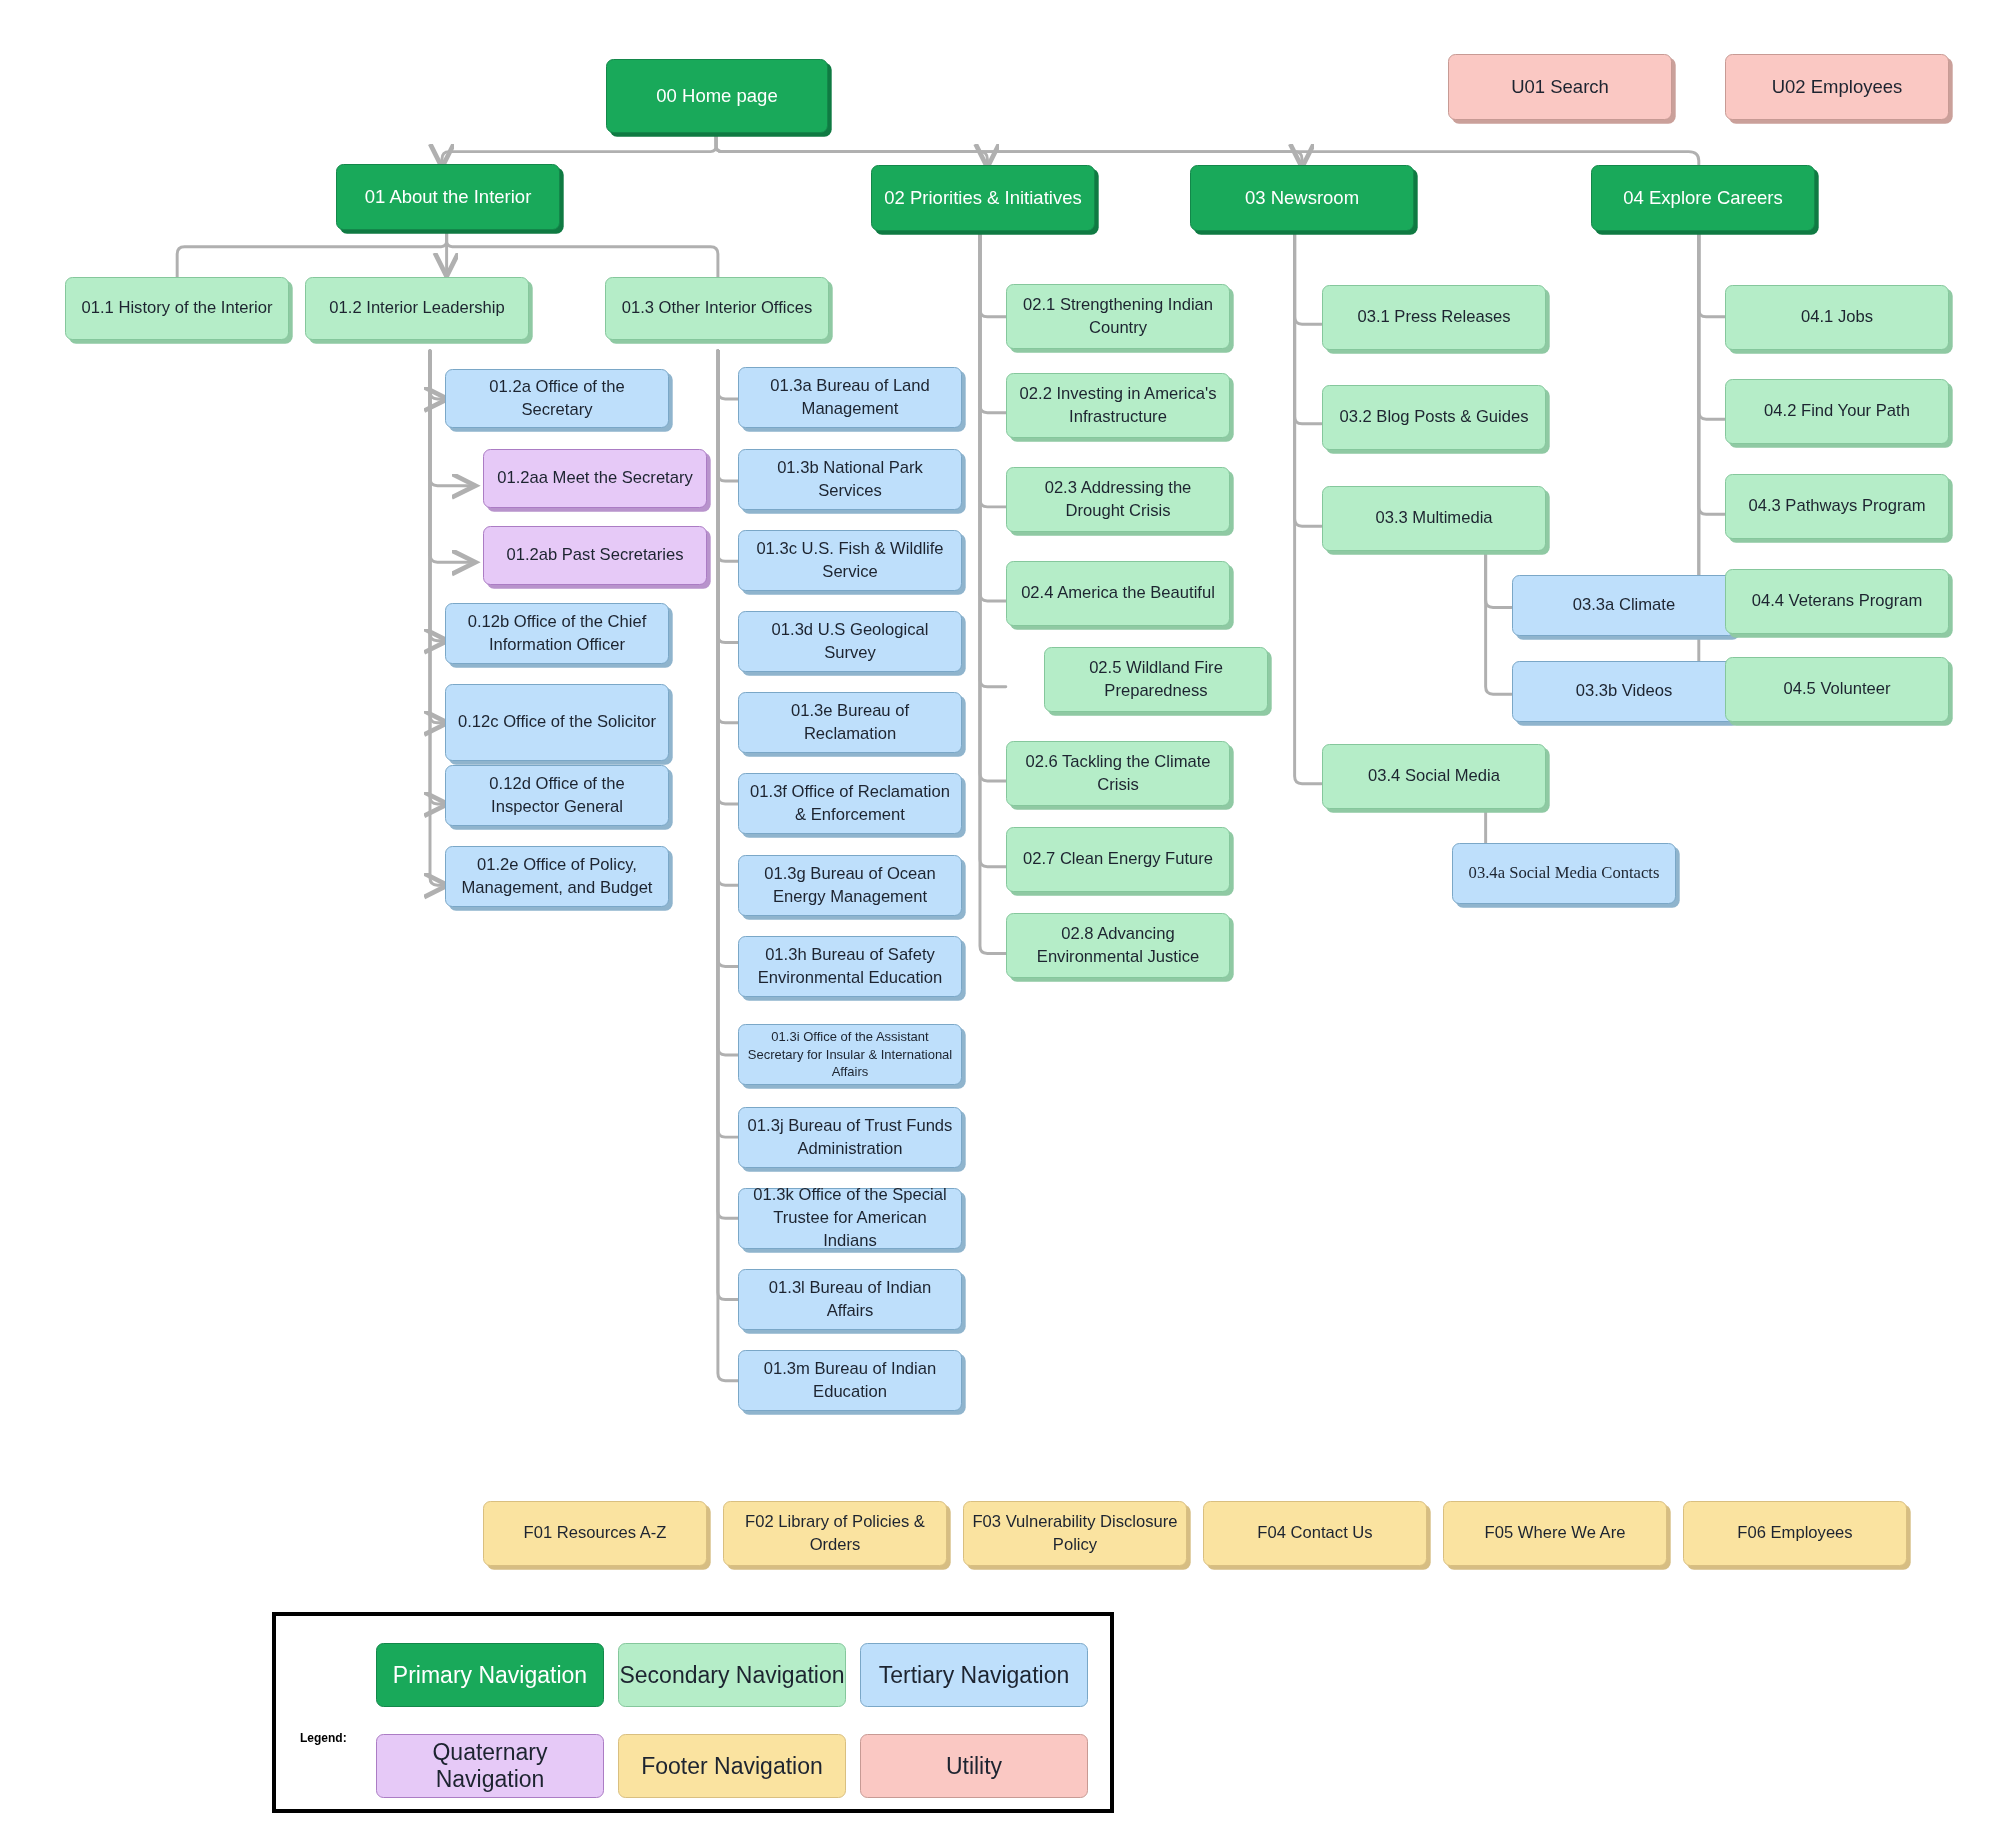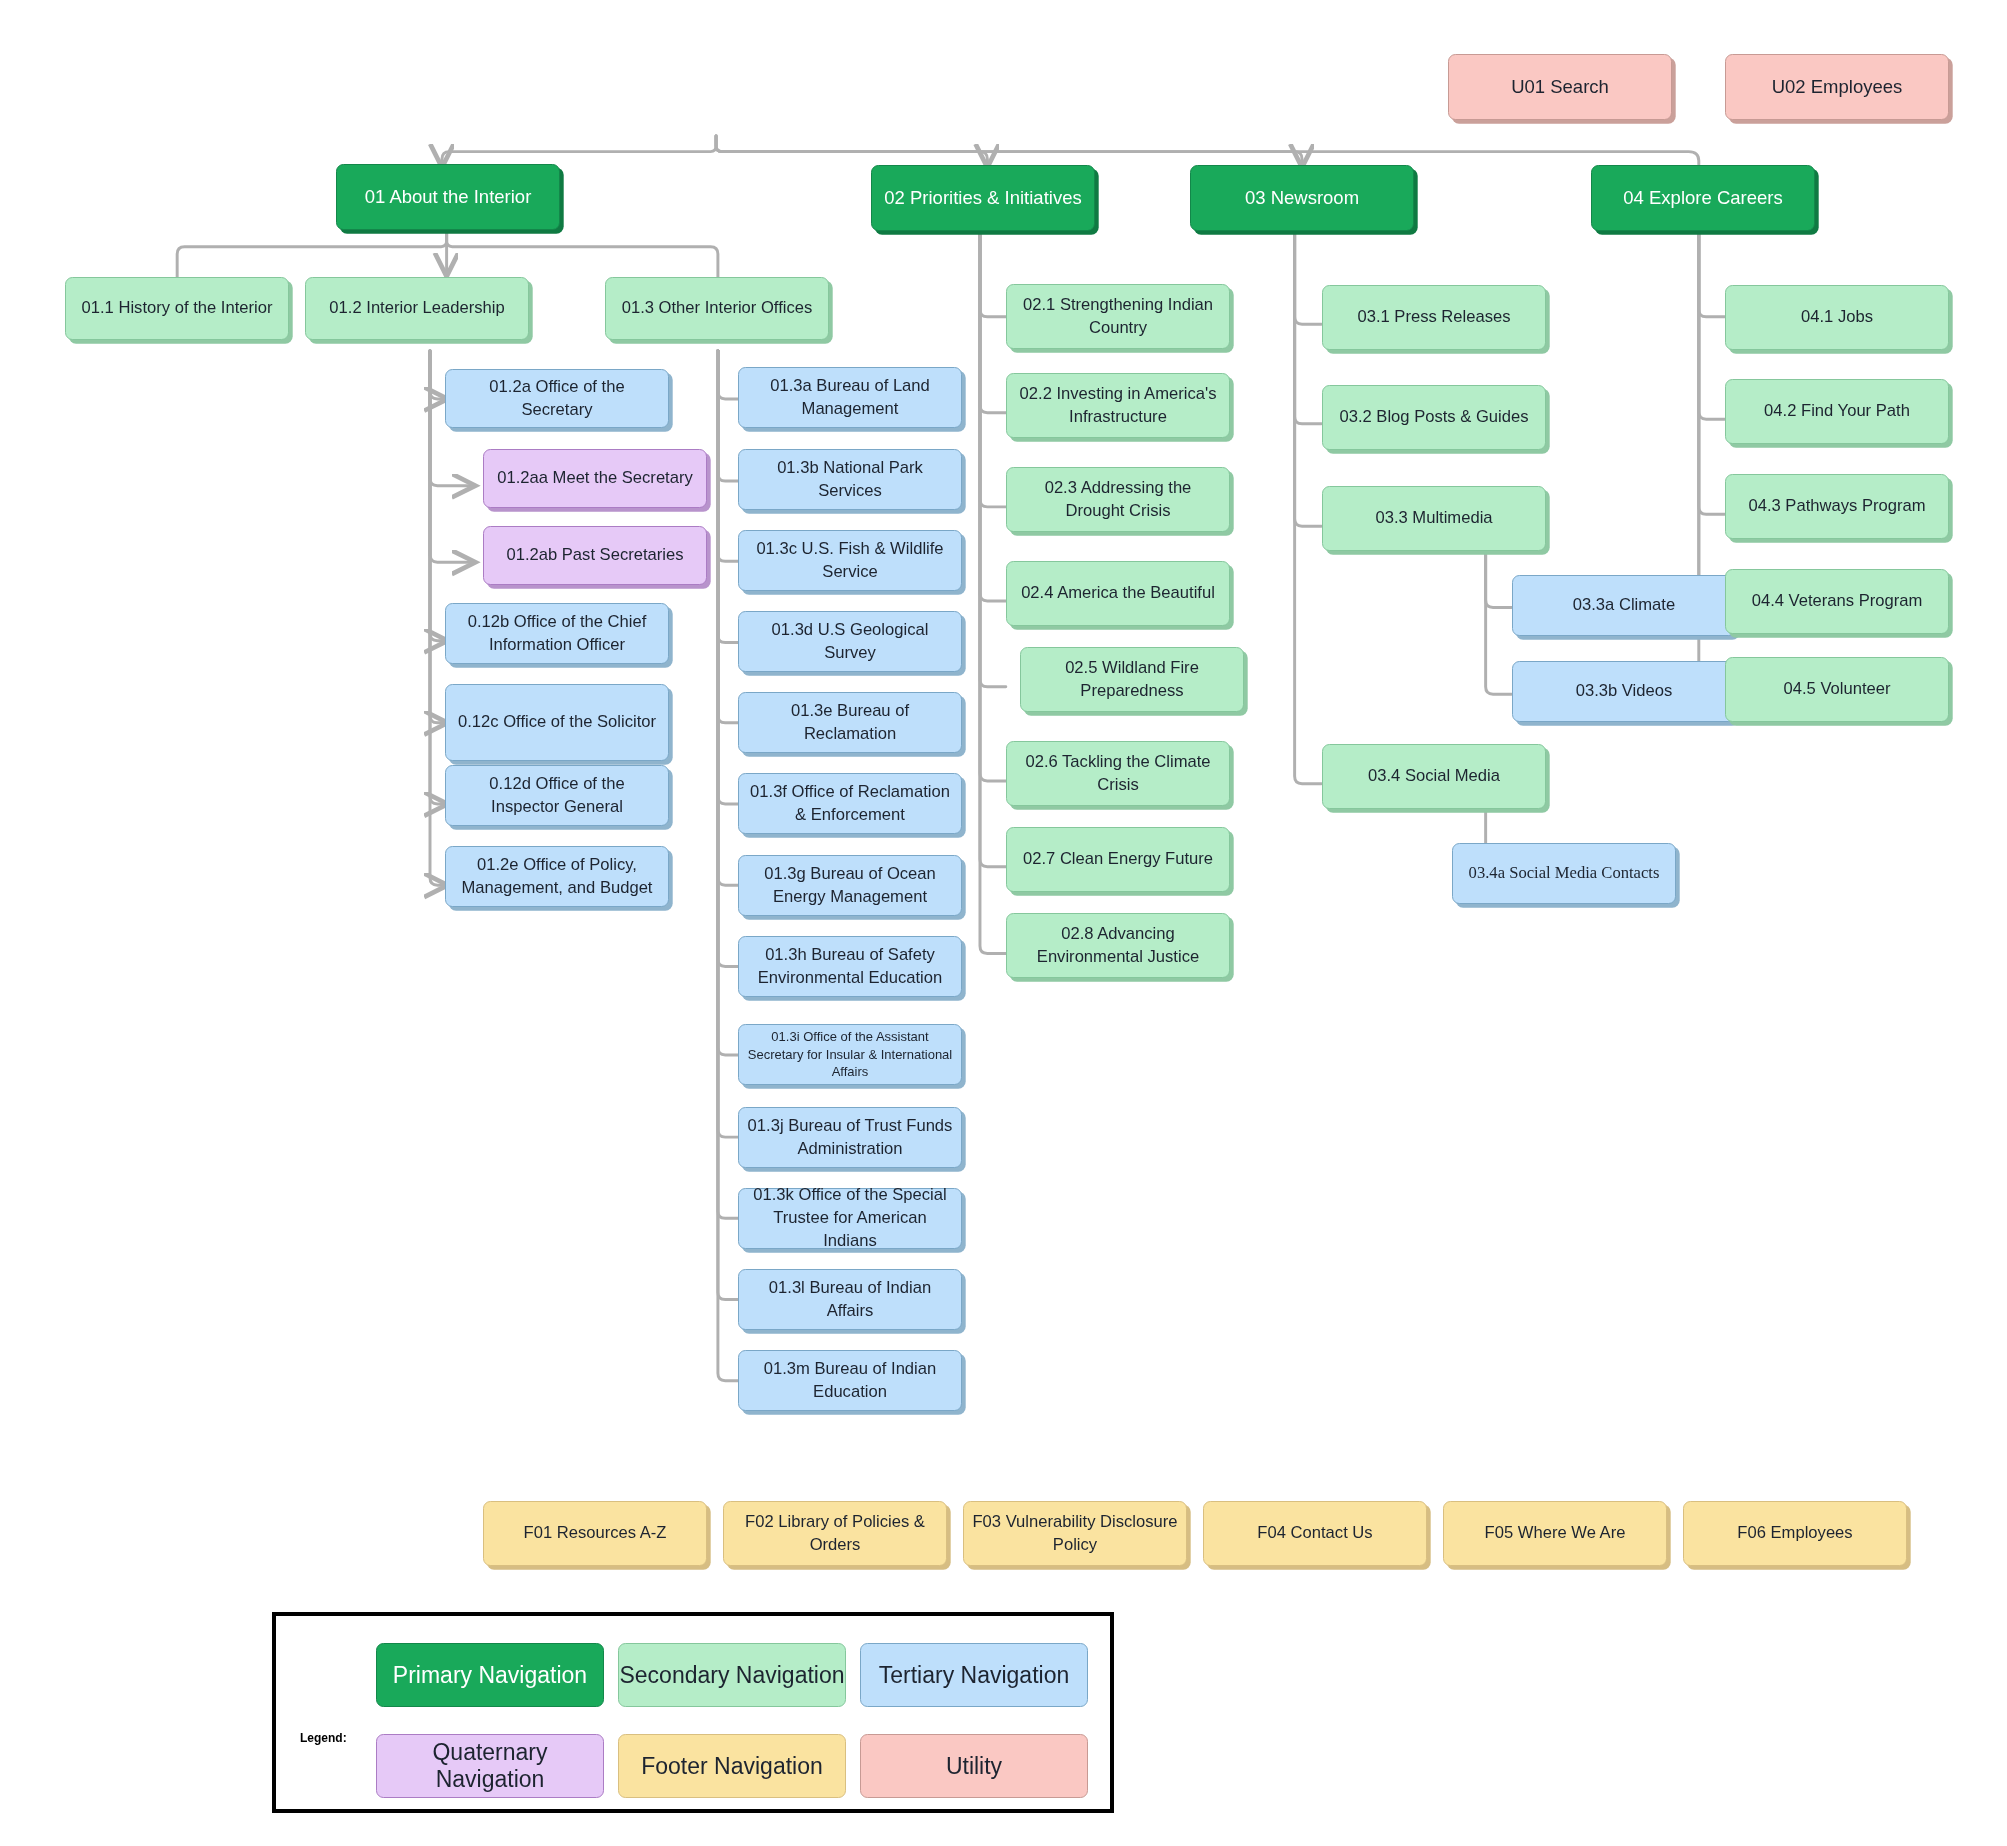--- a/index.html
+++ b/index.html
@@ -198,20 +198,21 @@
       <path d="M1610,870 L1610,940 Q1610,948 1618,948 L1638,948"></path>
 
       <path d="M1841,251 L1841,335 Q1841,343 1849,343 L1869,343"></path>
       <path d="M1841,251 L1841,446 Q1841,454 1849,454 L1869,454"></path>
       <path d="M1841,251 L1841,549 Q1841,557 1849,557 L1869,557"></path>
       <path d="M1841,251 L1841,651 Q1841,659 1849,659 L1869,659"></path>
       <path d="M1841,251 L1841,747 Q1841,755 1849,755 L1869,755"></path>
     </g>
   </svg>
 
+  <div class="node n-primary" style="left:606px;top:59px;width:222px;height:74px;">00 Home page</div>
 
   <div class="node n-utility" style="left:1448px;top:54px;width:224px;height:66px;">U01 Search</div>
   <div class="node n-utility" style="left:1725px;top:54px;width:224px;height:66px;">U02 Employees</div>
 
   <div class="node n-primary" style="left:336px;top:164px;width:224px;height:66px;">01 About the Interior</div>
   <div class="node n-primary" style="left:871px;top:165px;width:224px;height:66px;">02 Priorities &amp; Initiatives</div>
   <div class="node n-primary" style="left:1190px;top:165px;width:224px;height:66px;">03 Newsroom</div>
   <div class="node n-primary" style="left:1591px;top:165px;width:224px;height:66px;">04 Explore Careers</div>
 
   <div class="node n-secondary" style="left:65px;top:277px;width:224px;height:63px;">01.1 History of the Interior</div>
@@ -237,21 +238,21 @@
   <div class="node n-tertiary n-small" style="left:738px;top:1024px;width:224px;height:61px;">01.3i Office of the Assistant Secretary for Insular &amp; International Affairs</div>
   <div class="node n-tertiary" style="left:738px;top:1107px;width:224px;height:61px;">01.3j Bureau of Trust Funds Administration</div>
   <div class="node n-tertiary" style="left:738px;top:1188px;width:224px;height:61px;">01.3k Office of the Special Trustee for American Indians</div>
   <div class="node n-tertiary" style="left:738px;top:1269px;width:224px;height:61px;">01.3l Bureau of Indian Affairs</div>
   <div class="node n-tertiary" style="left:738px;top:1350px;width:224px;height:61px;">01.3m Bureau of Indian Education</div>
 
   <div class="node n-secondary" style="left:1006px;top:284px;width:224px;height:65px;">02.1 Strengthening Indian Country</div>
   <div class="node n-secondary" style="left:1006px;top:373px;width:224px;height:65px;">02.2 Investing in America's Infrastructure</div>
   <div class="node n-secondary" style="left:1006px;top:467px;width:224px;height:65px;">02.3 Addressing the Drought Crisis</div>
   <div class="node n-secondary" style="left:1006px;top:561px;width:224px;height:65px;">02.4 America the Beautiful</div>
-  <div class="node n-secondary" style="left:1020px;top:647px;width:224px;height:65px;">02.5 Wildland Fire Preparedness</div>
+  <div class="node n-secondary" style="left:1044px;top:647px;width:224px;height:65px;">02.5 Wildland Fire Preparedness</div>
   <div class="node n-secondary" style="left:1006px;top:741px;width:224px;height:65px;">02.6 Tackling the Climate Crisis</div>
   <div class="node n-secondary" style="left:1006px;top:827px;width:224px;height:65px;">02.7 Clean Energy Future</div>
   <div class="node n-secondary" style="left:1006px;top:913px;width:224px;height:65px;">02.8 Advancing Environmental Justice</div>
 
   <div class="node n-secondary" style="left:1322px;top:285px;width:224px;height:65px;">03.1 Press Releases</div>
   <div class="node n-secondary" style="left:1322px;top:385px;width:224px;height:65px;">03.2 Blog Posts &amp; Guides</div>
   <div class="node n-secondary" style="left:1322px;top:486px;width:224px;height:65px;">03.3 Multimedia</div>
   <div class="node n-tertiary" style="left:1512px;top:575px;width:224px;height:61px;">03.3a Climate</div>
   <div class="node n-tertiary" style="left:1512px;top:661px;width:224px;height:61px;">03.3b Videos</div>
   <div class="node n-secondary" style="left:1322px;top:744px;width:224px;height:65px;">03.4 Social Media</div>

